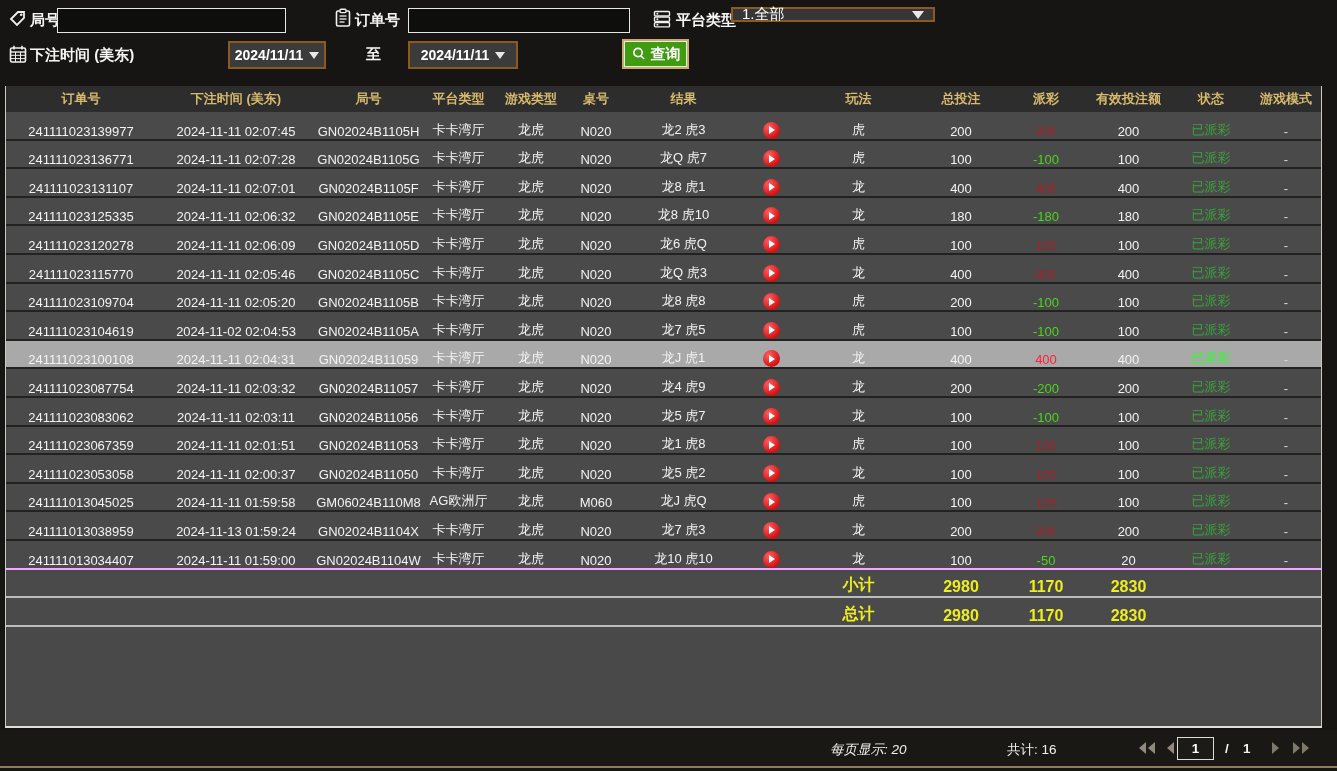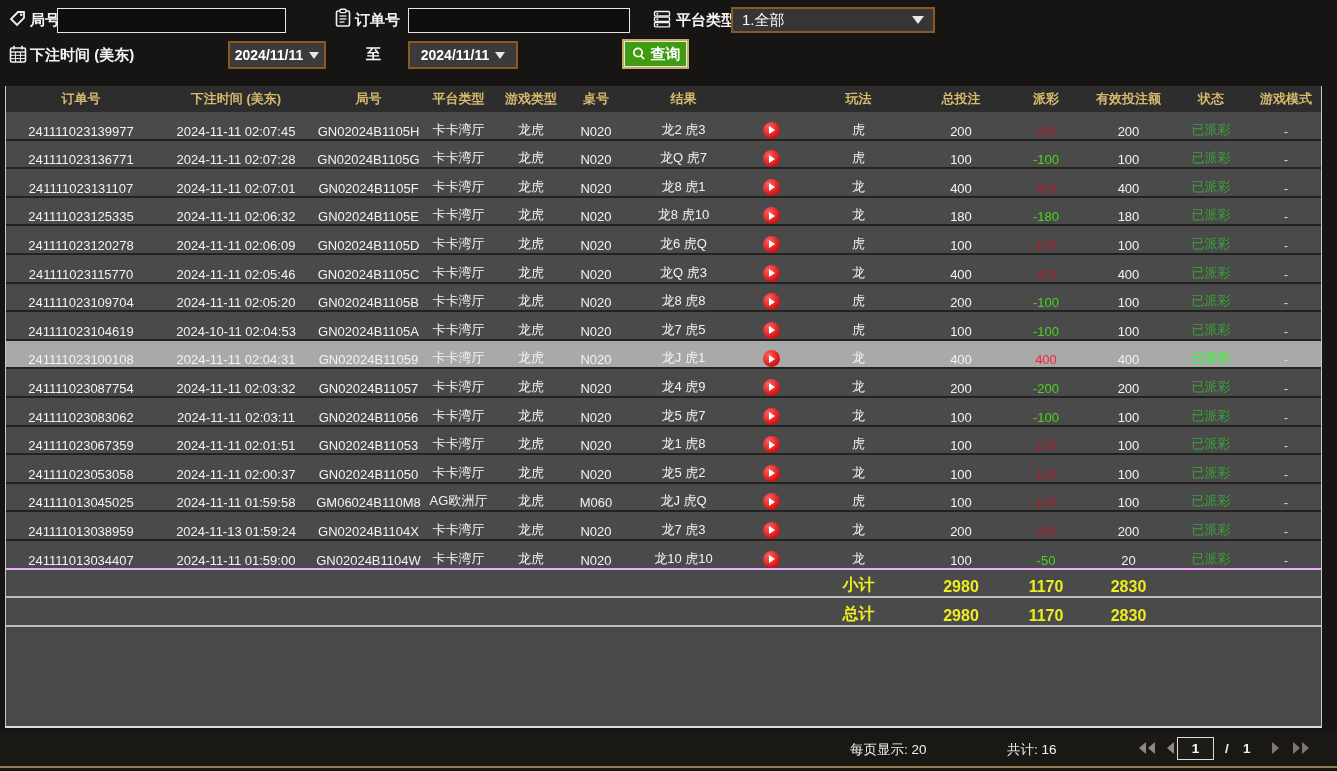--- a/index.html
+++ b/index.html
@@ -17,21 +17,21 @@
   .ficon svg { width:100%; height:100%; }
   .text-input {
     position:absolute; height:25px; background:#0e0e0c; border:1px solid #e6e6e6;
     color:#fff; font-size:13px; padding:0 6px; outline:none;
   }
   .dd {
     position:absolute; background:#363636; border:2px solid #8a5a1e;
     display:flex; align-items:center; color:#fff; cursor:pointer;
   }
   .dd .caret { width:0; height:0; border-left:6px solid transparent; border-right:6px solid transparent; border-top:8px solid #e8e8e8; }
-  .platform-dd { left:731px; top:7px; width:204px; height:26px; padding:0 9px; font-size:15px;gap:35px; }
+  .platform-dd { left:731px; top:7px; width:204px; height:15px; padding:0 9px; font-size:15px;gap:35px; }
   .platform-dd .caret { margin-left:auto; }
   .date-dd { width:98px; height:28px; justify-content:center; gap:6px; font-size:14px; font-weight:bold; background:#3b3b3b; }
   .query-btn {
     position:absolute; left:622px; top:39px; width:67px; height:30px;
     background:var(--button_green,#3f9b10); border:2px solid #c9ab61;
     box-shadow:inset 0 0 0 1px #e9e9e9;
     color:#fff; font-size:15px; font-weight:bold;
     display:flex; align-items:center; justify-content:center; gap:4px; cursor:pointer;
   }
   
@@ -298,21 +298,21 @@
         </div>
         <div class="td c8">虎</div>
         <div class="td c9">200</div>
         <div class="td c10 neg">-100</div>
         <div class="td c11">100</div>
         <div class="td c12 status-cell">已派彩</div>
         <div class="td c13 mode-cell">-</div>
       </div>
       <div class="tr">
         <div class="td c0">241111023104619</div>
-        <div class="td c1">2024-10-11 02:04:53</div>
+        <div class="td c1">2024-11-02 02:04:53</div>
         <div class="td c2">GN02024B1105A</div>
         <div class="td c3">卡卡湾厅</div>
         <div class="td c4">龙虎</div>
         <div class="td c5">N020</div>
         <div class="td c6">龙7 虎5</div>
         <div class="td c7">
           <span class="play-btn">
             <span class="play-tri"></span>
           </span>
         </div>
@@ -514,21 +514,21 @@
     <div class="td c8">总计</div>
     <div class="td c9">2980</div>
     <div class="td c10">1170</div>
     <div class="td c11">2830</div>
     <div class="td c12"></div>
       <div class="td c13"></div>
   </div>
 </div>
 
 <div class="footer">
-  <span class="ftext" style="left:850px;">
+  <span class="ftext" style="left:830px;font-style:italic;">
     <span>每页显示:</span>
     <span>20</span>
   </span>
   <span class="ftext" style="left:1007px;">
     <span>共计:</span>
     <span>16</span>
   </span>
 
   <span class="pager-arrow" style="left:1136px;">
     <svg viewBox="0 0 22 16">

